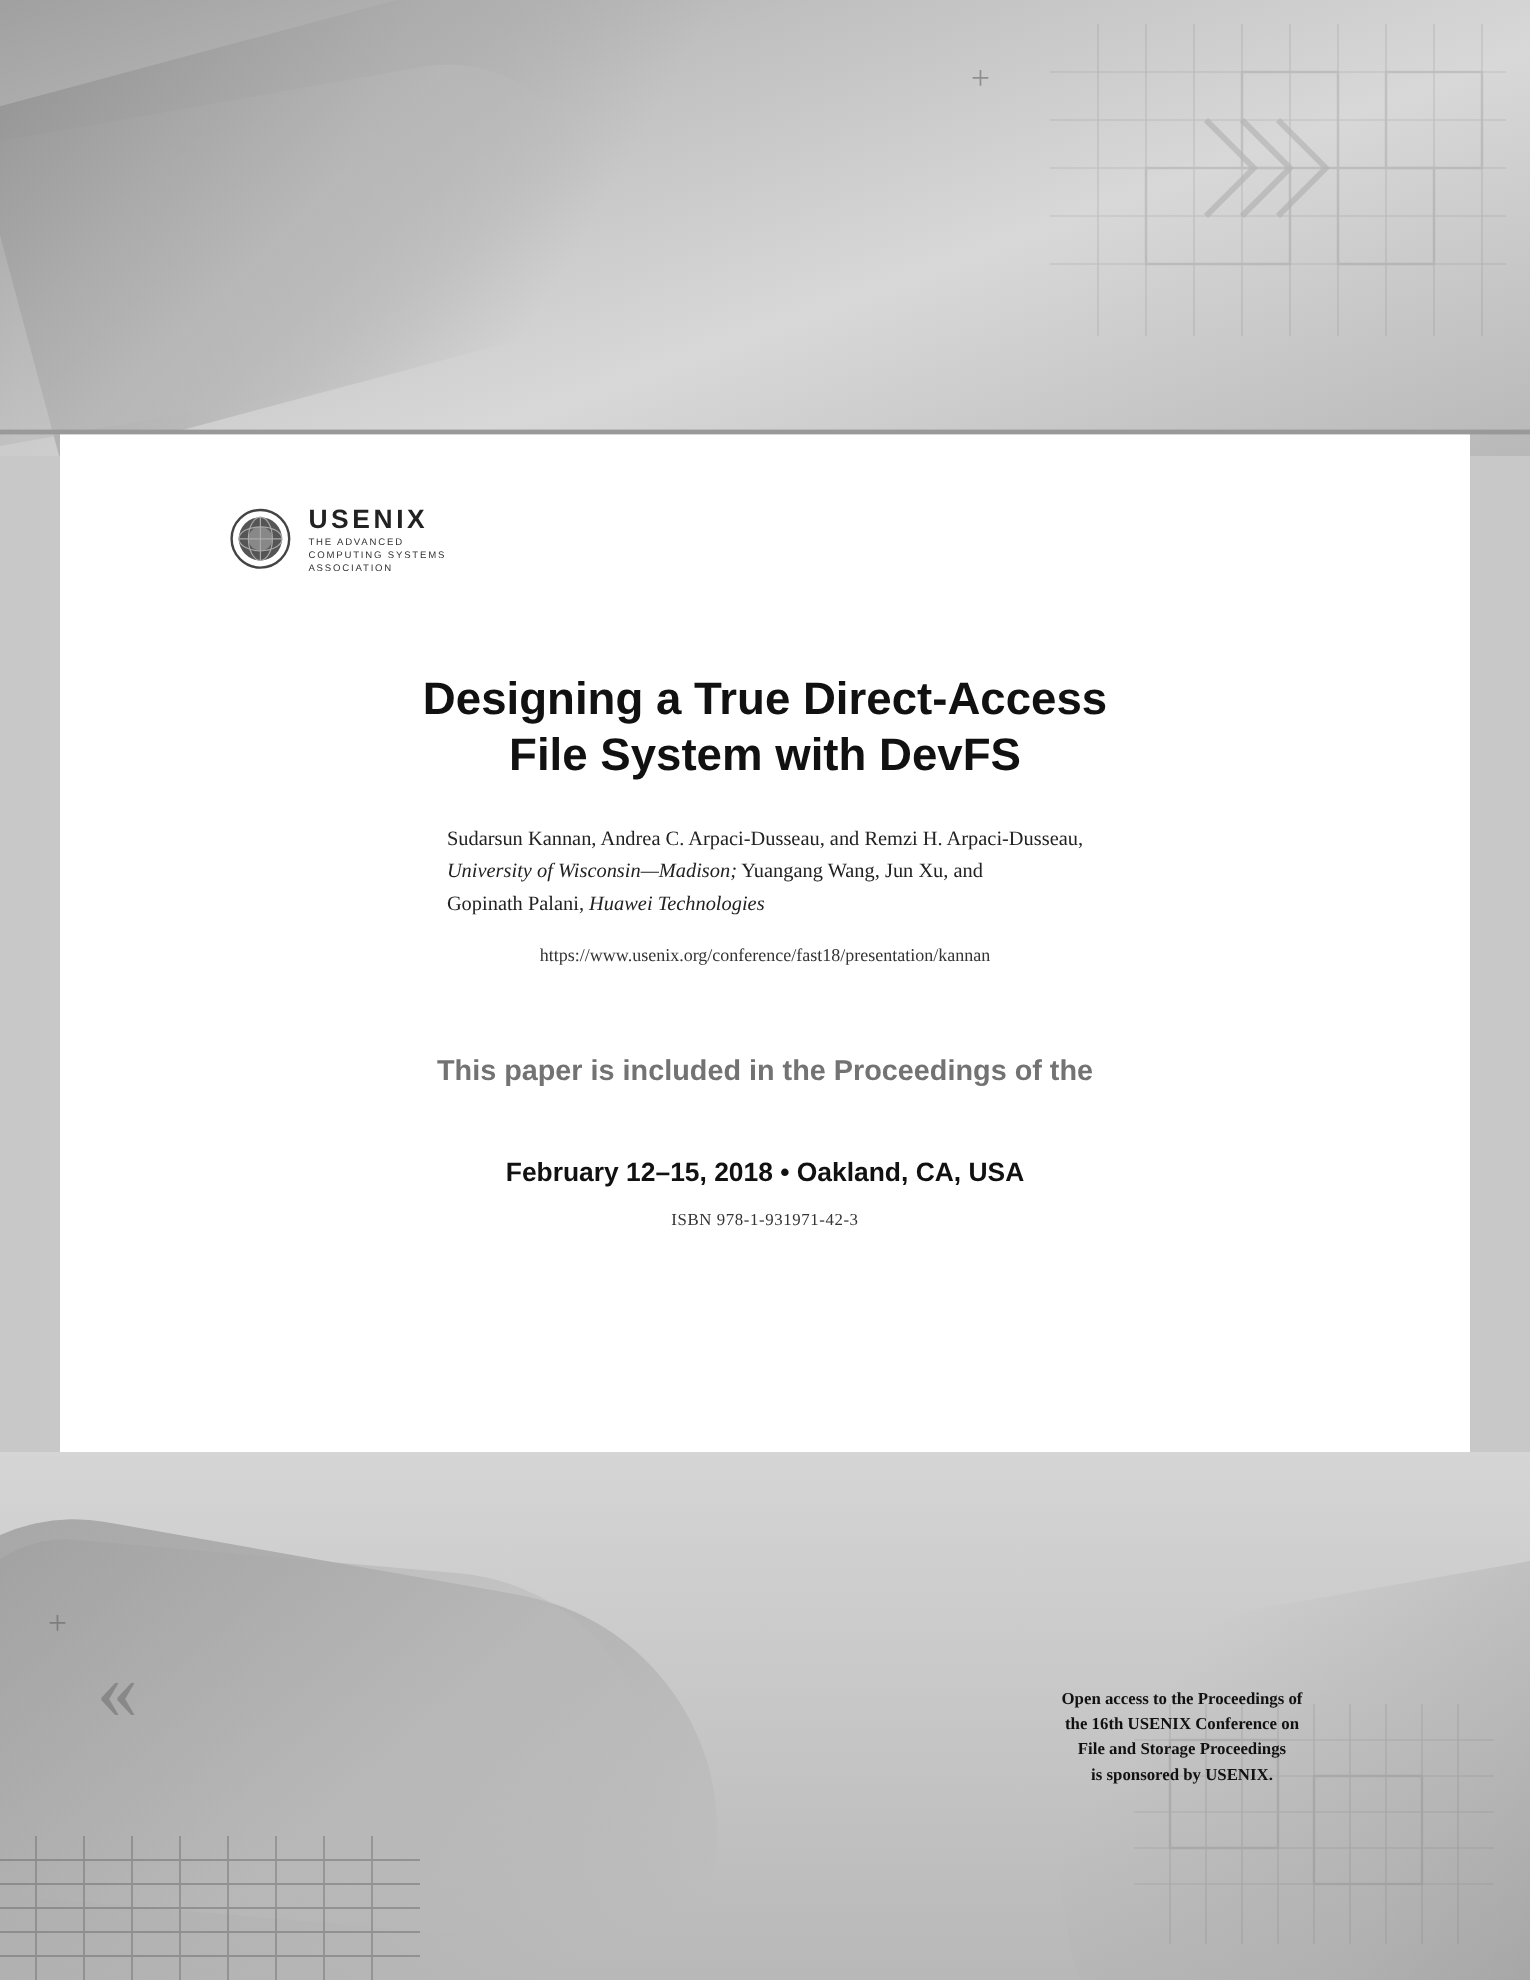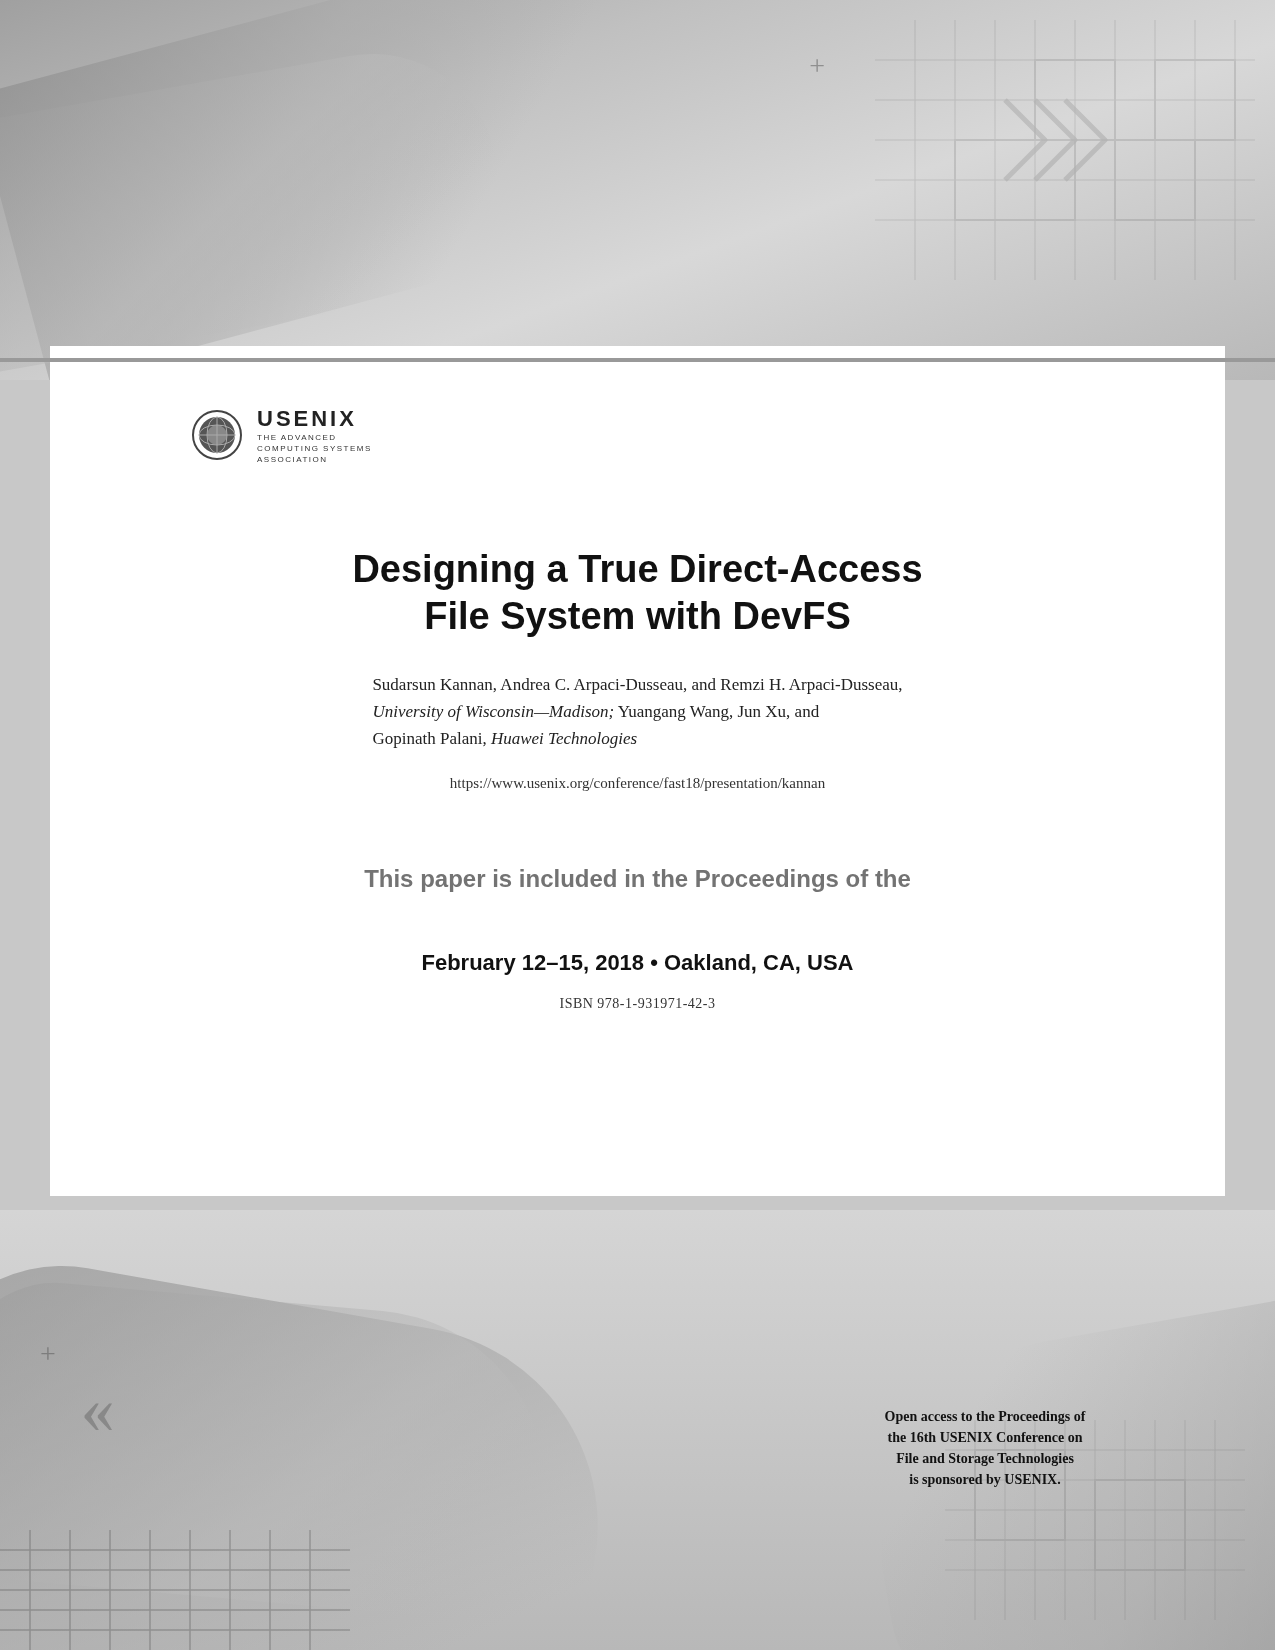--- a/index.html
+++ b/index.html
@@ -48,21 +48,21 @@
     .top-right-deco {
       position: absolute;
       top: 0; right: 0;
       width: 500px; height: 380px;
       overflow: hidden;
     }
 
     
     .main-content {
       position: absolute;
-      top: 346px;
+      top: 360px;
       left: 50px;
       right: 50px;
       height: 850px;
       background: white;
       z-index: 2;
       display: flex;
       flex-direction: column;
       align-items: center;
       padding: 60px 80px 60px 80px;
     }
@@ -431,18 +431,18 @@
         <rect x="30" y="30" width="90" height="90" fill="none" stroke-width="2"></rect>
         <rect x="150" y="60" width="90" height="90" fill="none" stroke-width="2"></rect>
       </g>
     </svg>
   </div>
 
   <div class="open-access-box">
     <div class="open-access-text">
       <span>Open access to the Proceedings of</span><br>
       <span>the 16th USENIX Conference on</span><br>
-      <span>File and Storage Technologies</span><br>
+      <span>File and Storage Proceedings</span><br>
       <span>is sponsored by USENIX.</span>
     </div>
   </div>
 
 </div>
 
 </body></html>

